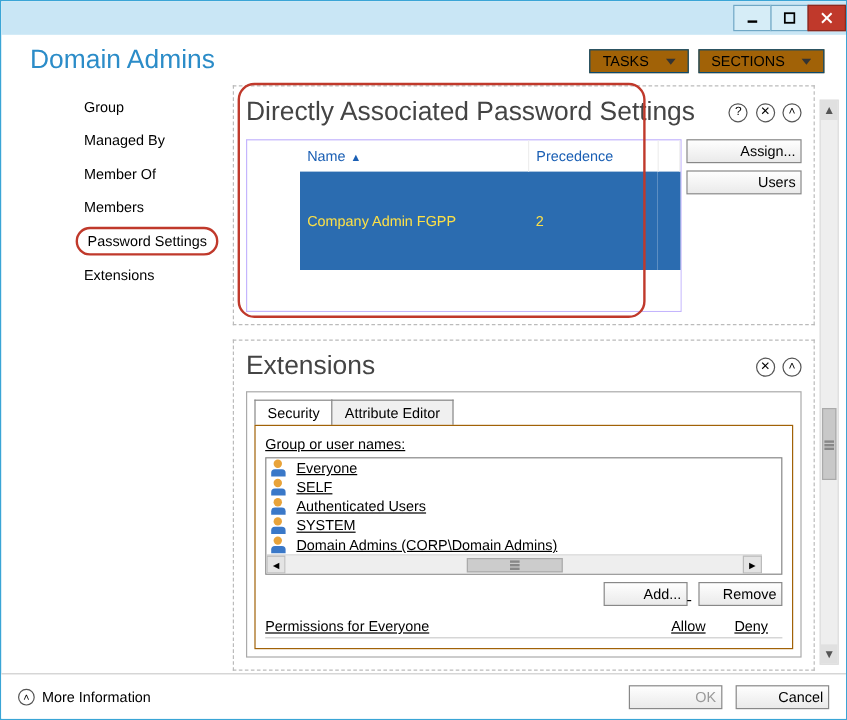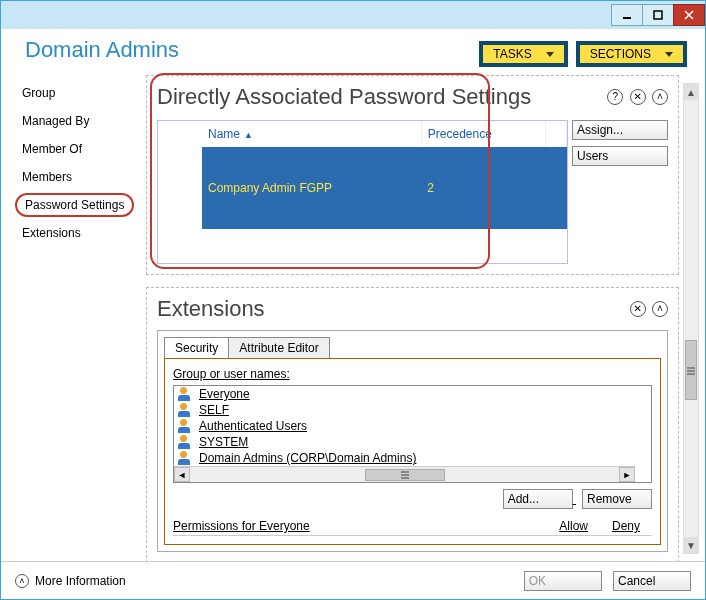--- a/index.html
+++ b/index.html
@@ -4,41 +4,41 @@
 <style>
 * { box-sizing: border-box; margin: 0; padding: 0; font-family: "Segoe UI", Tahoma, sans-serif; font-size: 12px; }
 body { background: #fff; width: 706px; height: 600px; border: 1px solid #3aa5d6; position: relative; overflow: hidden; }
 .titlebar { height: 28px; background: #c9e6f5; display: flex; justify-content: flex-end; align-items: center; padding-right: 0; }
 .win-btn { width: 32px; height: 22px; display: inline-flex; align-items: center; justify-content: center; border: 1px solid #6fa7c5; margin-left: -1px; background: #d6edf7; cursor: pointer; }
 .win-close { background: #c0392b; border-color: #8b2a20; }
 .win-btn svg { pointer-events: none; }
 .header { display: flex; justify-content: space-between; align-items: flex-start; padding: 8px 18px 8px 24px; }
 .page-title { font-size: 22px; font-weight: 300; color: #2b8cc8; }
 .header-buttons { display: flex; gap: 8px; padding-top: 4px; }
-.hdr-btn { border: 4px solid #0c4a6e; background: #fde047; padding: 2px 10px; font-size: 12px; display: inline-flex; align-items: center; gap: 14px; cursor: pointer; }
+.hdr-btn { border: 1px solid #0c4a6e; background: #a16207; padding: 2px 10px; font-size: 12px; display: inline-flex; align-items: center; gap: 14px; cursor: pointer; }
 .hdr-btn .caret { width: 0; height: 0; border-left: 4px solid transparent; border-right: 4px solid transparent; border-top: 5px solid #333; }
 .main { display: flex; height: calc(100% - 28px - 52px - 38px); }
-.sidebar { width: 145px; padding: 6px 0 0 14px; }
+.sidebar { width: 145px; padding: 6px 0 0 14px; margin-left: 48px; }
 .side-item { padding: 4px 6px; border: 1px solid transparent; cursor: pointer; border-radius: 8px; margin-bottom: 4px; width: fit-content; }
 .side-item.sel { border: 2px solid #c0392b; border-radius: 12px; padding: 3px 8px; }
 .content { flex: 1; padding-right: 26px; position: relative; }
 .section { border: 1px dashed #bbb; padding: 0; margin-bottom: 12px; position: relative; }
 .section-inner { padding: 8px 10px 10px 10px; }
 .section-title { font-size: 22px; color: #444; font-weight: 400; }
 .section-title-row { display: flex; justify-content: space-between; align-items: center; }
 .circ-btn { width: 16px; height: 16px; border: 1px solid #555; border-radius: 50%; display: inline-flex; align-items: center; justify-content: center; margin-left: 3px; font-size: 10px; line-height: 1; cursor: pointer; }
 .pw-panel { display: flex; gap: 4px; margin-top: 10px; }
 .pw-table-wrap { flex: 1; border: 1px solid #c4b5fd; padding-left: 44px; }
 .pw-table { width: 100%; border-collapse: collapse; height: 142px; }
 .pw-table thead th { text-align: left; font-weight: 400; padding: 6px 6px; color: #1a5fb4; font-size: 12px; border-right: 1px solid #eee; }
 .sort-ind { color: #1a5fb4; font-size: 9px; margin-left: 4px; }
 .pw-table tbody td { padding: 5px 6px; color: #fde047; }
 .pw-table tbody tr.sel td { background: #2b6cb0; }
 .pw-panel-btns { width: 96px; display: flex; flex-direction: column; gap: 6px; }
-.std-btn { border: 1px solid #888; background: linear-gradient(#fefefe,#eaeaea); padding: 2px 4px; text-align: left; cursor: pointer; font-size: 12px; }
+.std-btn { border: 1px solid #888; background: linear-gradient(#fefefe,#eaeaea); padding: 2px 4px; text-align: right; cursor: pointer; font-size: 12px; }
 .ext-content { border: 1px solid #aaa; background: #fff; margin-top: 8px; display: flex; flex-direction: column; }
 .tabs { display: flex; padding: 6px 6px 0 6px; }
 .tab { border: 1px solid #888; border-bottom: none; padding: 3px 10px; background: #fff; margin-right: -1px; cursor: pointer; }
 .tab.inactive { background: #f0f0f0; }
 .tab-body { border: 1px solid #a16207; margin: 0 6px 6px 6px; padding: 8px; text-decoration: underline; }
 .acl-list { border: 1px solid #888; height: 98px; overflow: auto; background: #fff; margin: 4px 0 6px 0; position: relative; }
 .acl-list::-webkit-scrollbar { width: 16px; height: 16px; }
 .acl-list::-webkit-scrollbar-track { background: #eee; }
 .acl-list::-webkit-scrollbar-thumb { background: #ccc; border: 1px solid #aaa; }
 .acl-item { display: flex; align-items: center; gap: 5px; padding: 1px 4px; }

